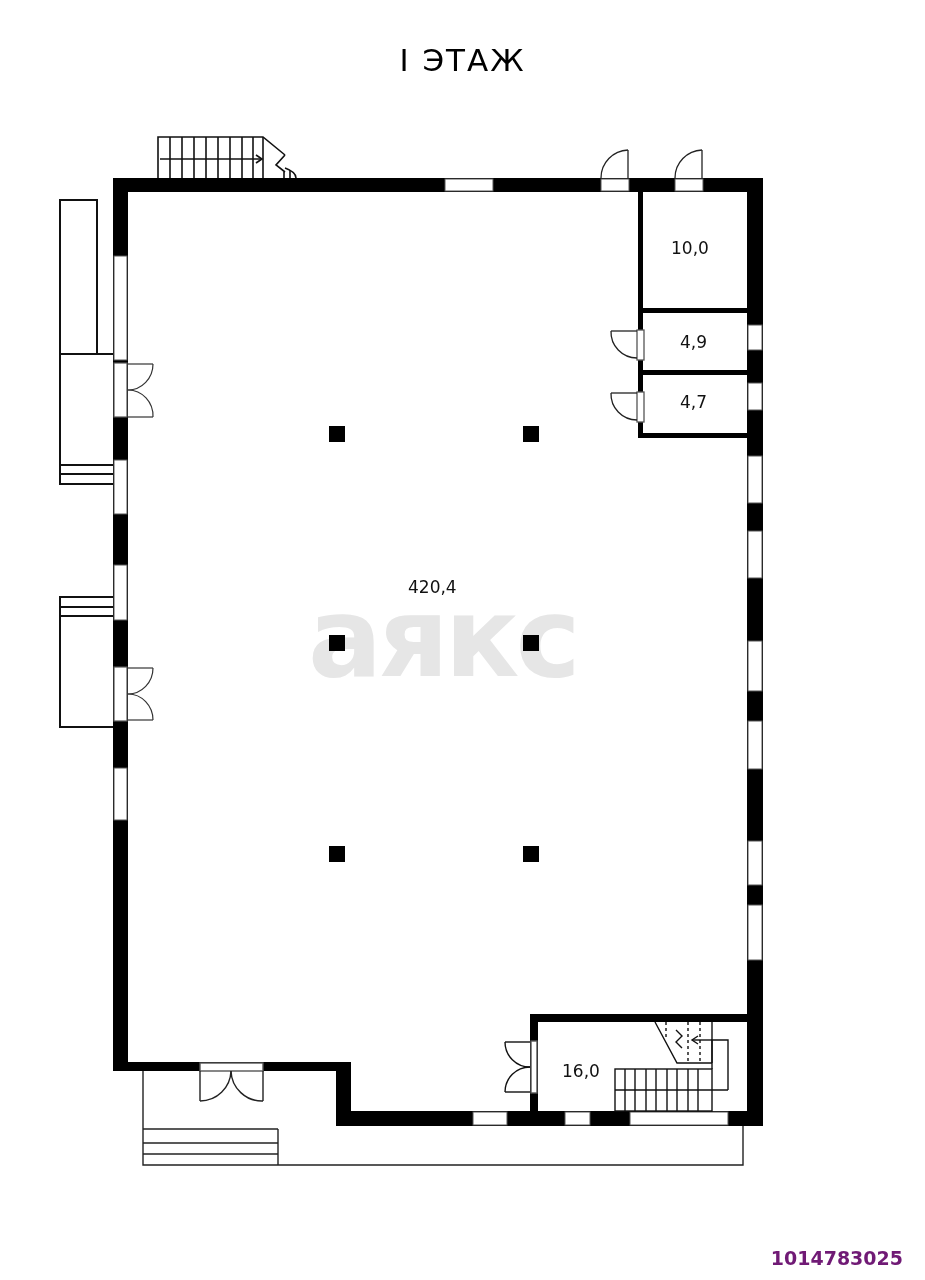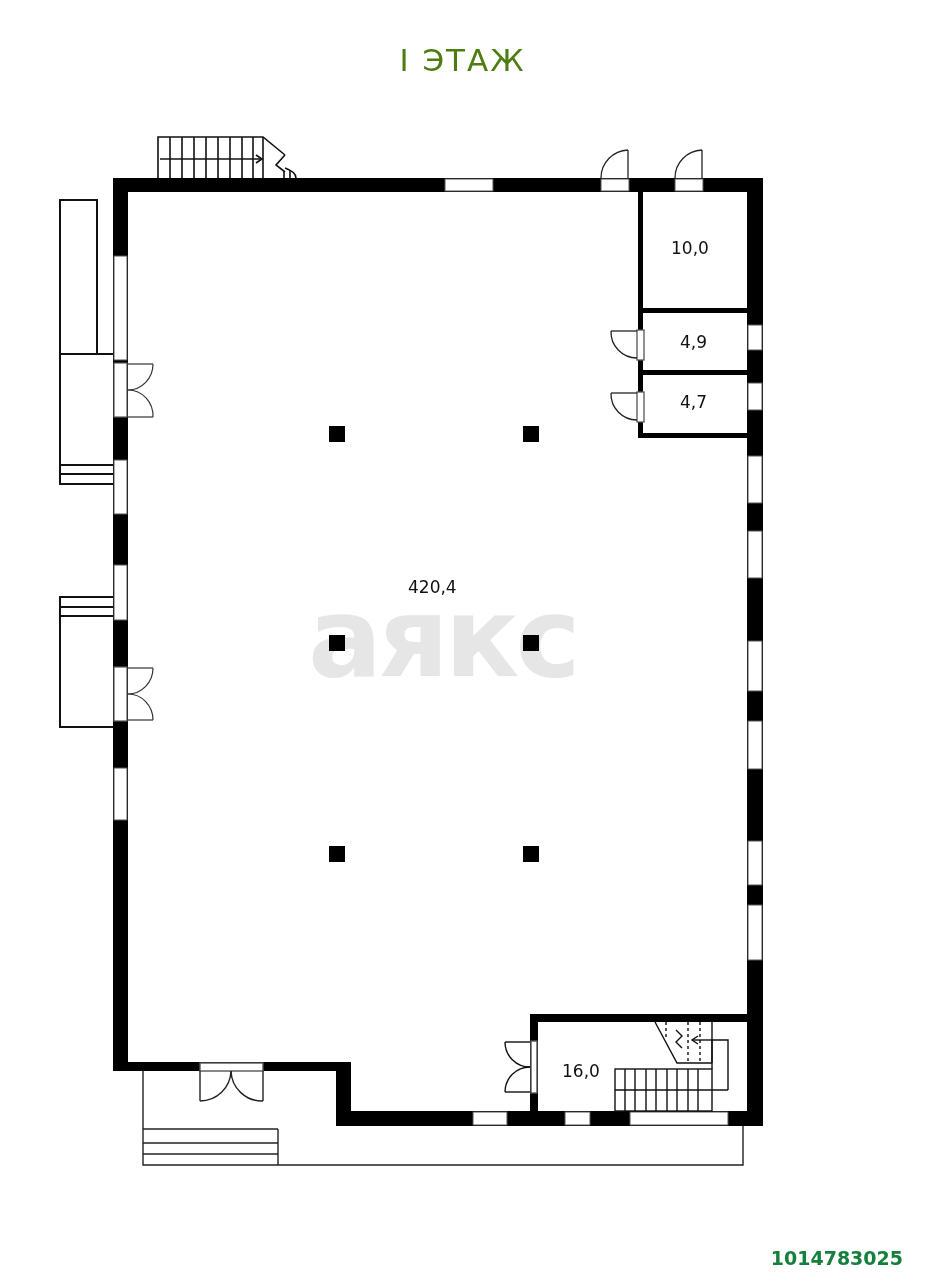--- a/index.html
+++ b/index.html
@@ -1,21 +1,21 @@
 <!DOCTYPE html>
 <html><head>
 <meta charset="utf-8">
 <style>
   html, body { margin: 0; padding: 0; background: #ffffff; }
   body { width: 925px; height: 1280px; position: relative; overflow: hidden; font-family: "DejaVu Sans", sans-serif; }
-  .title { position: absolute; left: 0; width: 925px; top: 42px; text-align: center; font-size: 31px; letter-spacing: 2px; color: #4d7c0f; font-weight: 400; }
+  .title { position: absolute; left: 0; width: 925px; top: 42px; text-align: center; font-size: 31px; letter-spacing: 2px; color: #000000; font-weight: 400; }
   .plan { position: absolute; left: 0; top: 0; }
   .room-label { font-family: "DejaVu Sans", sans-serif; font-size: 17px; fill: #111; }
   .watermark { font-family: "DejaVu Sans", sans-serif; font-weight: 700; font-size: 110px; fill: #e6e6e6; letter-spacing: -4px; }
-  .listing-id { position: absolute; right: 22px; top: 1247px; color: #15803d; font-family: "DejaVu Sans", sans-serif; font-weight: 700; font-size: 19px; }
+  .listing-id { position: absolute; right: 22px; top: 1247px; color: #701a75; font-family: "DejaVu Sans", sans-serif; font-weight: 700; font-size: 19px; }
 </style>
 </head>
 <body>
 
 <div class="title">I ЭТАЖ</div>
 
 <svg class="plan" width="925" height="1280" viewBox="0 0 925 1280" xmlns="http://www.w3.org/2000/svg">
 
   <text class="watermark" x="308" y="676">аякс</text>
 

